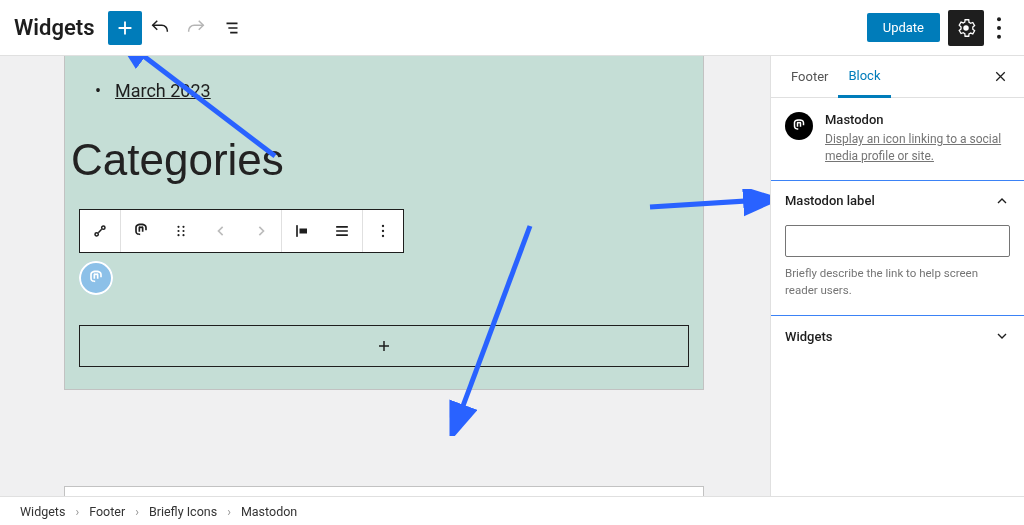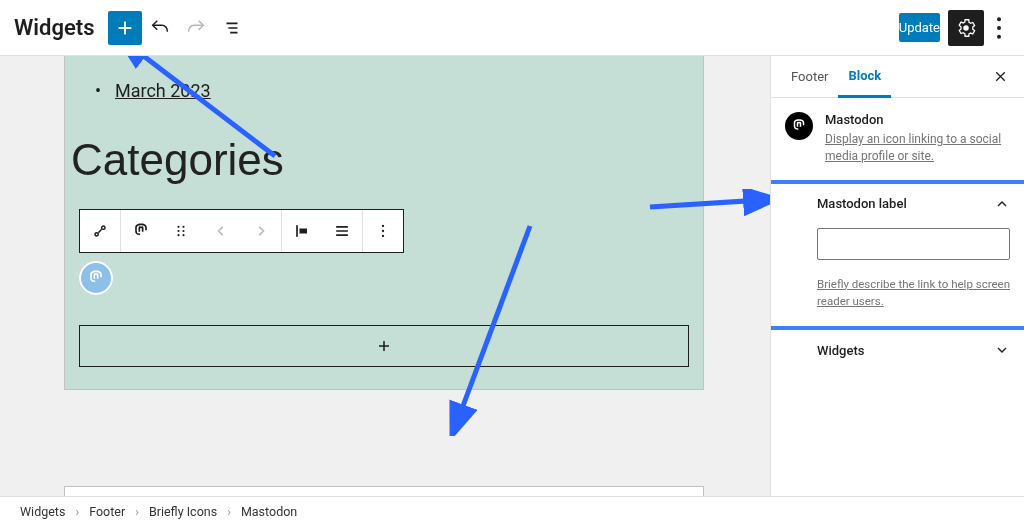--- a/index.html
+++ b/index.html
@@ -7,21 +7,21 @@
 
   
   .topbar { display:flex; align-items:center; height:56px; padding:0 10px; border-bottom:1px solid #e0e0e0; }
   .topbar-title { font-size:22px; font-weight:600; margin:0 14px 0 4px; }
   .add-btn { width:34px; height:34px; background:#007cba; color:#fff; display:flex; align-items:center; justify-content:center; border-radius:2px; }
   .add-btn svg { width:22px; height:22px; }
   .tool-btn { width:36px; height:36px; display:flex; align-items:center; justify-content:center; color:#1e1e1e; }
   .tool-btn.disabled { color:#b5b5b5; }
   .tool-btn svg { width:22px; height:22px; }
   .topbar-spacer { flex:1; }
-  .update-btn { background:#007cba; color:#fff; padding:7px 0; font-size:13px; border-radius:2px; }
+  .update-btn { background:#007cba; color:#fff; padding:7px 16px; font-size:13px; border-radius:2px; }
   .settings-btn { width:36px; height:36px; background:#1e1e1e; color:#fff; display:flex; align-items:center; justify-content:center; margin-left:8px; border-radius:2px;}
   .settings-btn svg { width:22px; height:22px; }
   .more-vert { width:30px; height:36px; display:flex; align-items:center; justify-content:center; color:#1e1e1e; }
 
   
   .body { display:flex; height:440px; }
   .canvas-col { flex:1; background:#f0f0f1; position:relative; overflow:hidden; }
   .sidebar { width:254px; border-left:1px solid #e0e0e0; display:flex; flex-direction:column; background:#fff; }
 
   
@@ -38,35 +38,35 @@
   .mastodon-sel { width:34px; height:34px; border-radius:50%; background:#8cc0e8; display:flex; align-items:center; justify-content:center; margin:8px 0 0 14px; box-shadow:0 0 0 2px #fff inset; }
   .mastodon-sel svg { width:20px; height:20px; color:#fff; }
   .appender { margin:30px 14px 0 14px; height:42px; border:1px solid #1e1e1e; display:flex; align-items:center; justify-content:center; background:transparent; }
   .appender svg { width:20px; height:20px; }
 
   .inactive-panel { position:absolute; left:64px; top:430px; width:640px; background:#fff; border:1px solid #c2c2c2; padding:15px 18px; display:flex; align-items:center; font-size:13px;}
 
   
   .side-tabs { display:flex; align-items:center; border-bottom:1px solid #e0e0e0; padding:0 10px; height:42px; position:relative;}
   .side-tab { font-size:13px; padding:0 10px; height:42px; display:flex; align-items:center; color:#555; }
-  .side-tab.active { color:#007cba; border-bottom:3px solid #007cba; font-weight:700; }
+  .side-tab.active { color:#007cba; border-bottom:3px solid #007cba; font-weight:400; }
   .side-close { margin-left:auto; width:28px; height:28px; display:flex; align-items:center; justify-content:center;}
   .block-card { display:flex; padding:14px 14px 14px 14px; }
   .block-card-icon { width:28px; height:28px; border-radius:50%; background:#000; color:#fff; display:flex; align-items:center; justify-content:center; flex-shrink:0;}
   .block-card-icon svg { width:18px; height:18px; }
   .block-card-text { margin-left:12px; }
   .bc-title { font-size:13px; font-weight:500; margin-bottom:4px;}
   .bc-desc { font-size:12px; color:#757575; line-height:1.45;text-decoration:underline;}
-  .panel { border-top:4px solid #3b82f6;padding-left:32px; }
+  .panel { border-top:1px solid #3b82f6; }
   .panel-head { padding:12px 14px; display:flex; align-items:center; font-size:13px; font-weight:500;}
   .panel-head .chev { margin-left:auto; }
   .panel-body { padding:4px 14px 16px 14px; }
   .field-label { font-size:10.5px; text-transform:uppercase; letter-spacing:.04em; color:#555; font-weight:500; margin-bottom:6px; display:block;}
   .text-input { width:100%; height:32px; border:1px solid #757575; border-radius:2px; padding:0 8px; font-size:13px; background:#fff; }
-  .help-text { font-size:11.5px; color:#757575; margin-top:16px; line-height:1.5;text-decoration:underline;}
+  .help-text { font-size:11.5px; color:#757575; margin-top:8px; line-height:1.5;}
 
   
   .breadcrumb-bar { height:29px; border-top:1px solid #e0e0e0; display:flex; align-items:center; padding:0 16px; font-size:12.5px; color:#333;}
   .crumb { padding:0 4px; }
   .crumb-sep { color:#999; padding:0 6px; }
 
   
   .arrow { position:absolute; pointer-events:none; }
 
   svg { display:block; }

